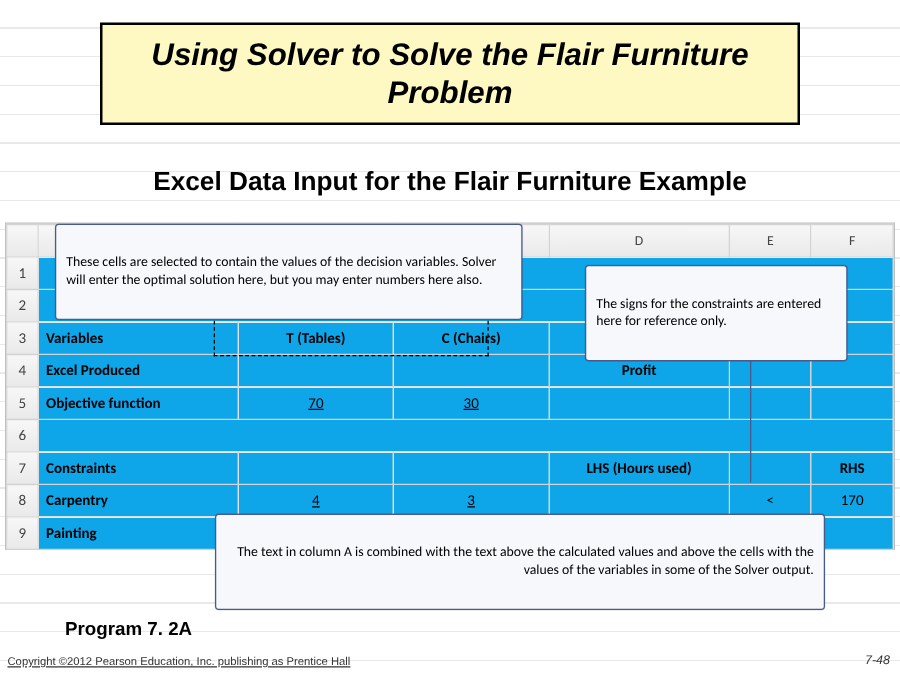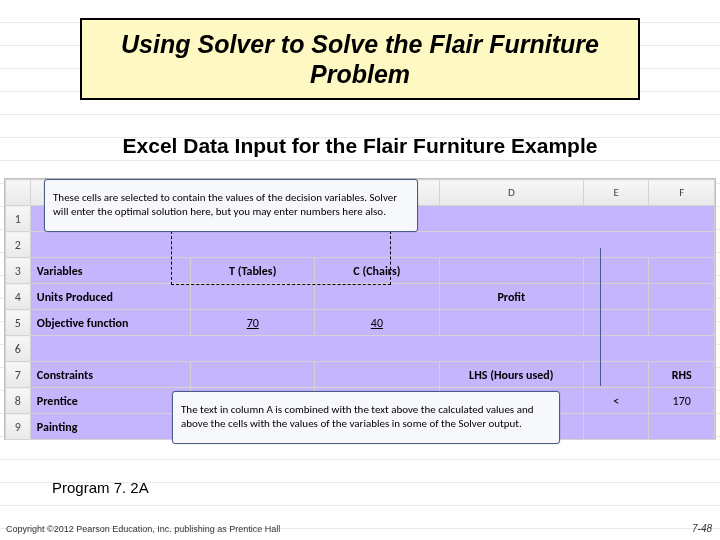--- a/index.html
+++ b/index.html
@@ -45,21 +45,21 @@
     background: #fff;
   }
   .sheet table { border-collapse: collapse; width: 100%; height: 100%; table-layout: fixed; }
   .sheet th, .sheet td {
     border: 1px solid #d3d3d3;
     font-size: 12px;
     font-family: Calibri, Arial, sans-serif;
     padding: 0 6px;
     height: 26px;
     vertical-align: middle;
-    background: #c4b5fd;
+    background: #0ea5e9;
     overflow: hidden; white-space: nowrap;
   }
   .sheet th {
     background: linear-gradient(#f7f7f7,#e9e9e9);
     font-weight: normal;
     color: #444;
     text-align: center;
     font-size: 11px;
   }
   .rowhdr {
@@ -84,41 +84,41 @@
     pointer-events: none;
     z-index: 5;
   }
 
   
   .callout {
     position: absolute;
     background: #f7f8fc;
     border: 1px solid #4a5a8a;
     border-radius: 3px;
-    padding: 11px 8px;
+    padding: 23px 8px;
     font-size: 11px;
     line-height: 1.3;
     font-family: Calibri, Arial, sans-serif;
     color: #000;
     z-index: 6;
     box-shadow: 0 0 0 0.5px rgba(0,0,0,0.1);
   }
   .callout-line {
     position: absolute;
     background: #4a5a8a;
     z-index: 5;
   }
 
   .program-label {
-    position: absolute; left: 52px; bottom: 44px;
-    font-size: 15px; font-weight: normal; text-align: center;
+    position: absolute; left: 52px; bottom: 28px;
+    font-size: 15px; font-weight: bold; text-align: center;
   }
   .footer {
     position: absolute; bottom: 6px; left: 6px;
-    font-size: 9px; color: #333;
+    font-size: 9px; color: #333; text-decoration: underline;
   }
   .pagenum {
     position: absolute; bottom: 6px; right: 8px;
     font-size: 10px; color: #333; font-style: italic;
   }
 </style>
 </head>
 <body>
 
 <div class="rule-lines"></div>
@@ -163,52 +163,52 @@
         <td class="rowhdr">3</td>
         <td class="bold">Variables</td>
         <td class="bold center">T (Tables)</td>
         <td class="bold center">C (Chairs)</td>
         <td></td>
             <td></td>
             <td></td>
       </tr>
       <tr>
         <td class="rowhdr">4</td>
-        <td class="bold">Units Produced</td>
+        <td class="bold">Excel Produced</td>
         <td class="shade"></td>
         <td class="shade"></td>
         <td class="bold center">Profit</td>
         <td></td>
             <td></td>
       </tr>
       <tr>
         <td class="rowhdr">5</td>
         <td class="bold">Objective function</td>
         <td class="darker center">70</td>
-        <td class="darker center">40</td>
+        <td class="darker center">30</td>
         <td class="shade"></td>
             <td></td>
             <td></td>
       </tr>
       <tr>
         <td class="rowhdr">6</td>
         <td colspan="6"></td>
       </tr>
       <tr>
         <td class="rowhdr">7</td>
         <td class="bold">Constraints</td>
         <td></td>
             <td></td>
         <td class="bold center">LHS (Hours used)</td>
         <td></td>
         <td class="bold center">RHS</td>
       </tr>
       <tr>
         <td class="rowhdr">8</td>
-        <td class="bold">Prentice</td>
+        <td class="bold">Carpentry</td>
         <td class="darker center">4</td>
         <td class="darker center">3</td>
         <td class="shade"></td>
         <td class="center">&lt;</td>
         <td class="center">170</td>
       </tr>
       <tr>
         <td class="rowhdr">9</td>
         <td class="bold">Painting</td>
         <td class="darker"></td>
@@ -220,23 +220,26 @@
     </tbody>
       </table>
 
     <div class="dashbox" style="top:52px; left:166px; width:220px; height:54px;"></div>
   </div>
 
   <div class="callout" style="top:179px; left:44px; width:374px;">
     <span>These cells are selected to contain the values of the decision variables. Solver will enter the optimal solution here, but you may enter numbers here also.</span>
   </div>
 
+  <div class="callout" style="top:212px; left:468px; width:210px;">
+    <span>The signs for the constraints are entered here for reference only.</span>
+  </div>
   <div class="callout-line" style="top:248px; left:600px; width:1px; height:138px;"></div>
 
-  <div class="callout" style="top:391px; left:172px; width:388px;">
+  <div class="callout" style="top:411px; left:172px; width:488px;text-align:right;">
     <span>The text in column A is combined with the text above the calculated values and above the cells with the values of the variables in some of the Solver output.</span>
   </div>
 
   <div class="program-label">Program 7. 2A</div>
   <div class="footer">Copyright ©2012 Pearson Education, Inc. publishing as Prentice Hall</div>
   <div class="pagenum">7-48</div>
 
 </div>
 
 </body></html>

